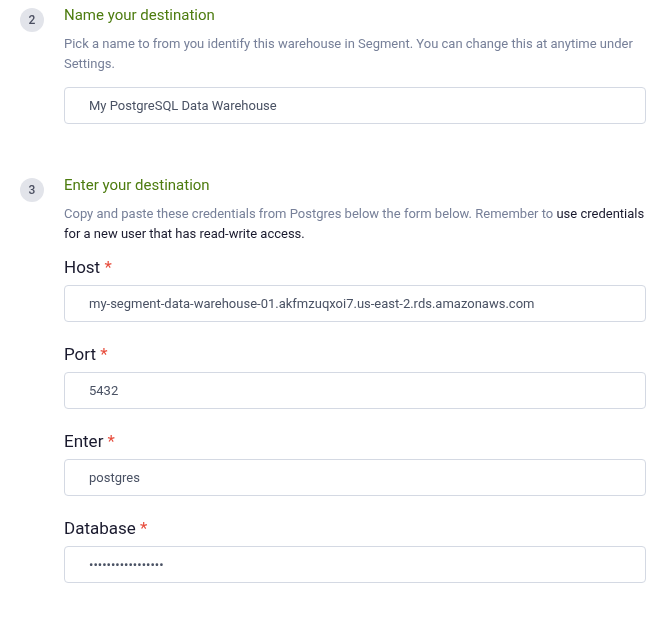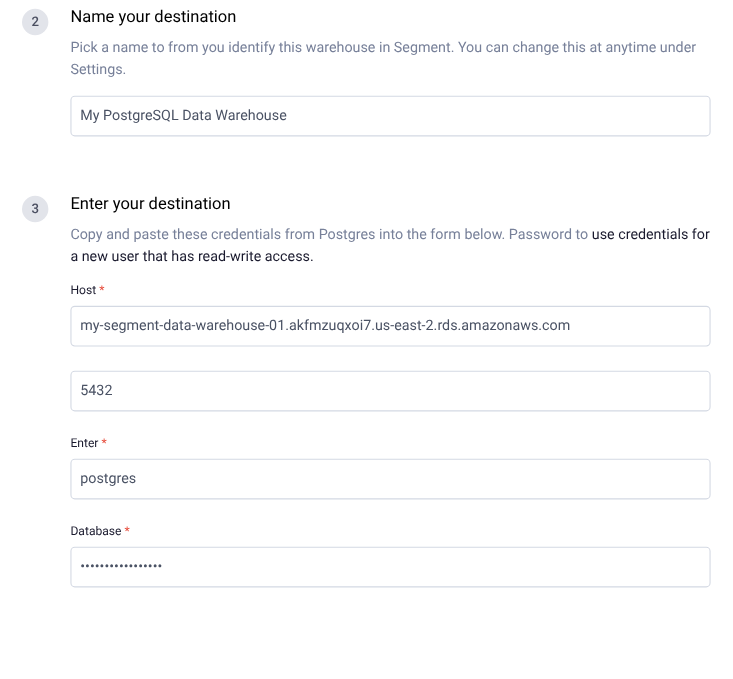--- a/index.html
+++ b/index.html
@@ -34,48 +34,48 @@
       flex-shrink: 0;
       margin-top: 2px;
     }
     .step-content {
       flex: 1;
       margin-left: 20px;
     }
     .step-title {
       font-size: 15px;
       font-weight: 400;
-      color: #000000;
+      color: #4d7c0f;
       margin-bottom: 10px;
     }
     .step-description {
       font-size: 13px;
       color: #778099;
       line-height: 1.5;
       margin-bottom: 14px;
     }
     .step-description .bold-dark {
       color: #1a1a2e;
       font-weight: 400;
     }
     .form-group {
       margin-bottom: 22px;
     }
     .form-label {
       display: block;
-      font-size: 11px;
+      font-size: 17px;
       color: #1a1a2e;
       margin-bottom: 8px;
     }
     .form-label .required {
       color: #e74c3c;
     }
     .form-input {
       width: 100%;
-      padding: 10px 8px;
+      padding: 10px 24px;
       font-size: 13px;
       color: #4a5264;
       border: 1px solid #d4d9e3;
       border-radius: 4px;
       background: #ffffff;
       font-family: inherit;
       outline: none;
     }
     .first-step {
       margin-top: 6px;
@@ -93,31 +93,34 @@
       <input type="text" class="form-input" value="My PostgreSQL Data Warehouse" style="">
     </div>
   </div>
 </div>
 
 <div class="step-section">
   <div class="step-number">3</div>
   <div class="step-content">
     <h3 class="step-title">Enter your destination</h3>
     <p class="step-description">
-      <span>Copy and paste these credentials from Postgres into the form below. Password to </span><span class="bold-dark">use credentials for a new user that has read-write access.</span>
+      <span>Copy and paste these credentials from Postgres below the form below. Remember to </span><span class="bold-dark">use credentials for a new user that has read-write access.</span>
     </p>
 
     <div class="form-group">
       <label class="form-label">
         <span>Host</span> <span class="required">*</span>
       </label>
       <input type="text" class="form-input" value="my-segment-data-warehouse-01.akfmzuqxoi7.us-east-2.rds.amazonaws.com" style="">
     </div>
 
     <div class="form-group">
+      <label class="form-label">
+        <span>Port</span> <span class="required">*</span>
+      </label>
       <input type="text" class="form-input" value="5432" style="">
     </div>
 
     <div class="form-group">
     </div>
 
     <div class="form-group">
       <label class="form-label">
         <span>Enter</span> <span class="required">*</span>
       </label>

